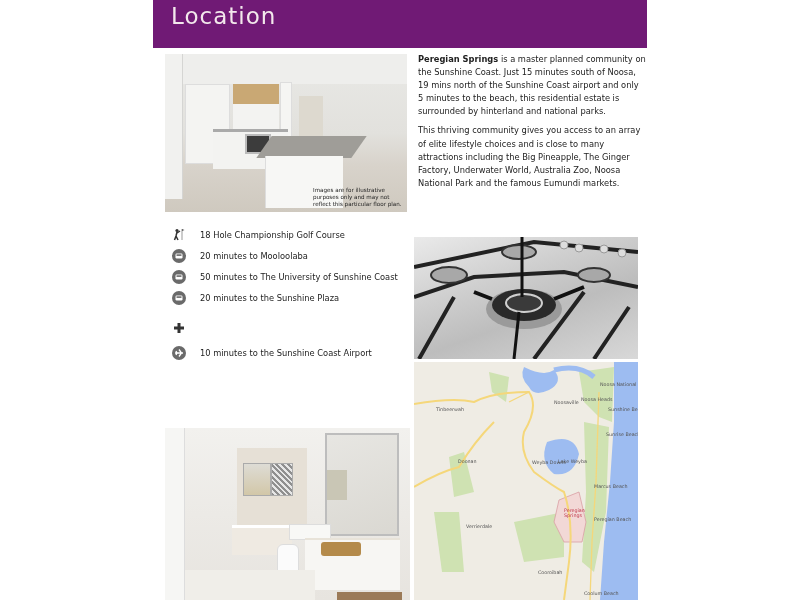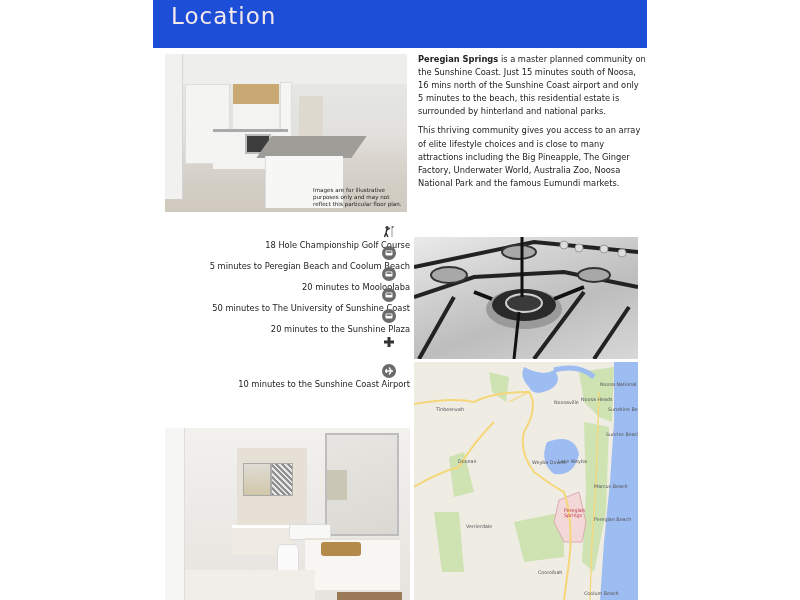--- a/index.html
+++ b/index.html
@@ -1,21 +1,21 @@
 <!DOCTYPE html>
 <html><head>
   <meta charset="utf-8">
   <style>
     * { box-sizing: border-box; margin: 0; padding: 0; }
     html, body { width: 800px; height: 600px; background: #ffffff; overflow: hidden; }
     body { position: relative; font-family: "DejaVu Sans", sans-serif; color: #222; }
 
     .header {
       position: absolute; left: 153px; top: 0; width: 494px; height: 48px;
-      background: #1d4ed8;
+      background: #701a75;
     }
     .header h1 {
       position: absolute; left: 18px; top: 3px;
       font-family: "DejaVu Sans", sans-serif; font-weight: normal;
       font-size: 23px; letter-spacing: 1px; color: #f3e8ec;
     }
 
     
     .photo { position: absolute; overflow: hidden; }
     .kitchen {
@@ -33,21 +33,21 @@
     .kitchen .lowcab { position:absolute; left:48px; top:75px; width:75px; height:40px; background:#f3f3f1; border-top:3px solid #aaa; }
     .kitchen .island-top { position:absolute; left:99px; top:82px; width:95px; height:22px; background:#9f9d98; transform: skewX(-35deg); }
     .kitchen .island { position:absolute; left:100px; top:102px; width:78px; height:52px; background:#f7f7f5; border-left:1px solid #ddd; }
     .kitchen .note {
       position:absolute; left:148px; top:133px; width:94px;
       font-size:5.6px; line-height:6.8px; color:#222;
     }
 
     
     .amenities { position:absolute; left:165px; top:224px; width:245px; }
-    .amenity { display:flex; align-items:flex-end; height:21px;flex-direction:column; }
+    .amenity { display:flex; align-items:center; height:21px; }
     .amenity.tall { height:34px; }
     .amenity .ico {
       width:14px; height:14px; border-radius:50%; background:#6a6a6a;
       margin-left:7px; margin-right:14px; flex:none; position:relative; margin-top:1px;
     }
     .amenity .ico svg { position:absolute; left:0; top:0; }
     .amenity .ico.plain { background:transparent; }
     .amenity .txt { font-size:8.3px; line-height:9px; color:#222; padding-top:2px; }
 
     
@@ -112,29 +112,20 @@
   <div class="amenity">
     <span class="ico plain">
       <svg width="14" height="14" viewBox="0 0 14 14">
           <circle cx="5" cy="2.5" r="1.6" fill="#333"></circle>
           <path d="M5 4 L4 8 L2.5 12 M4 8 L6 12 M5 5 L8 3" stroke="#333" stroke-width="1.5" fill="none"></path>
           <path d="M10 1 L10 12" stroke="#555" stroke-width="0.6"></path>
           <path d="M10 1 L12.5 2 L10 3" fill="#555"></path>
         </svg>
     </span>
     <span class="txt">18 Hole Championship Golf Course</span>
-  </div>
-  <div class="amenity">
-    <span class="ico">
-      <svg width="14" height="14" viewBox="0 0 14 14">
-          <rect x="3.5" y="4.5" width="7" height="5" rx="1.2" fill="#fff"></rect>
-          <rect x="4.5" y="5.3" width="5" height="1.6" fill="#6a6a6a"></rect>
-        </svg>
-    </span>
-    <span class="txt">5 minutes to Peregian Beach and Coolum Beach</span>
   </div>
   <div class="amenity">
     <span class="ico">
       <svg width="14" height="14" viewBox="0 0 14 14">
           <rect x="3.5" y="4.5" width="7" height="5" rx="1.2" fill="#fff"></rect>
           <rect x="4.5" y="5.3" width="5" height="1.6" fill="#6a6a6a"></rect>
         </svg>
     </span>
     <span class="txt">20 minutes to Mooloolaba</span>
   </div>
@@ -183,21 +174,21 @@
   <div class="mwin"></div>
   <div class="basin2"></div>
   <div class="toilet"></div>
   <div class="vanity"></div>
   <div class="sink"></div>
   <div class="floor"></div>
   <div class="bottom"></div>
 </div>
 
 <div class="copy">
-  <p><b>Peregian Springs</b><span> is a master planned community on the Sunshine Coast.  Just 15 minutes south of Noosa, 16 mins north of the Sunshine Coast airport and only 5 minutes to the beach, this residential estate is surrounded by hinterland and national parks.</span></p>
+  <p><b>Peregian Springs</b><span> is a master planned community on the Sunshine Coast.  Just 15 minutes south of Noosa, 19 mins north of the Sunshine Coast airport and only 5 minutes to the beach, this residential estate is surrounded by hinterland and national parks.</span></p>
   <p>This thriving community gives you access to an array of elite lifestyle choices and is close to many attractions including the Big Pineapple, The Ginger Factory, Underwater World, Australia Zoo, Noosa National Park and the famous Eumundi markets.</p>
 </div>
 
 <div class="photo cooktop">
   <svg width="224" height="122" viewBox="0 0 224 122">
     <path d="M0 30 L120 5 L224 15" stroke="#222" stroke-width="4" fill="none"></path>
     <path d="M0 60 L60 40 L150 35 L224 50" stroke="#222" stroke-width="4" fill="none"></path>
     <path d="M5 122 L40 60 M120 122 L170 55 M180 122 L215 70" stroke="#222" stroke-width="4" fill="none"></path>
     <ellipse cx="35" cy="38" rx="18" ry="8" fill="#a8a8a8" stroke="#333" stroke-width="2"></ellipse>
     <ellipse cx="105" cy="15" rx="17" ry="7" fill="#a8a8a8" stroke="#333" stroke-width="2"></ellipse>

